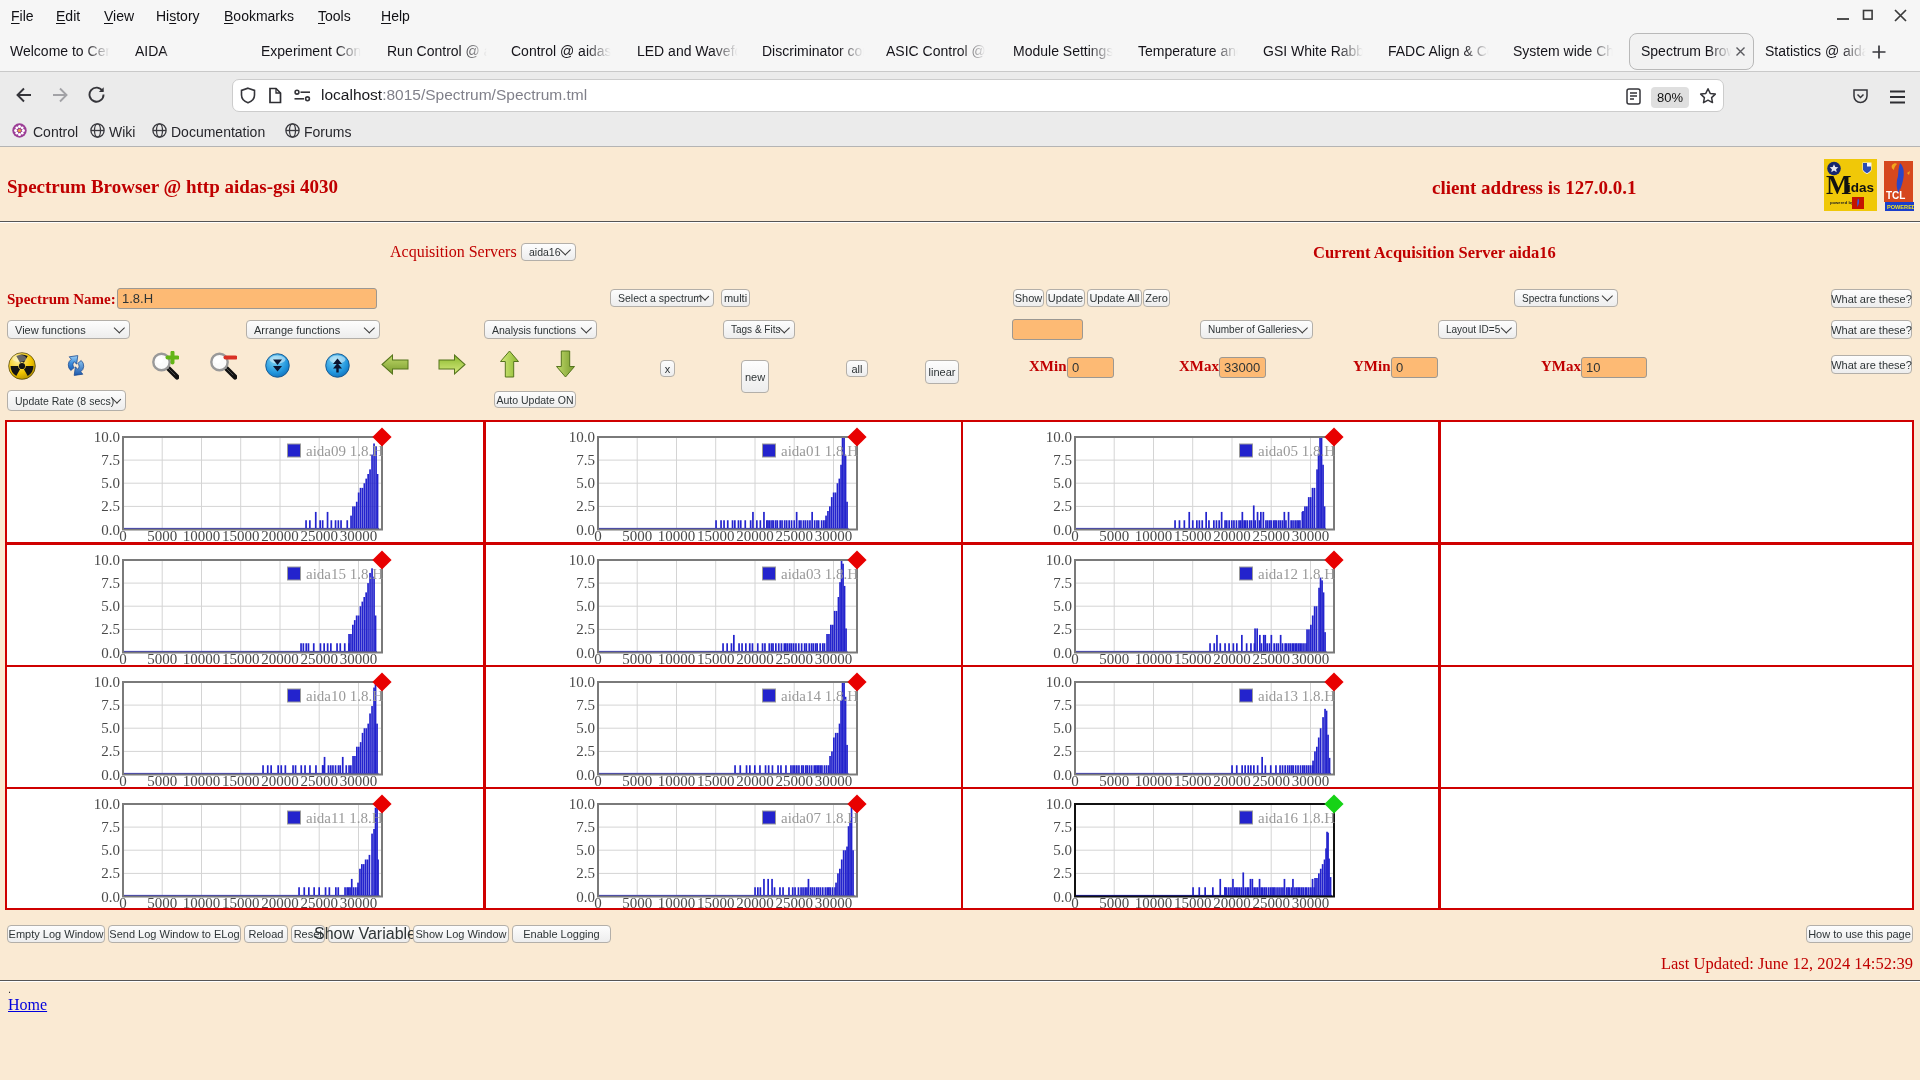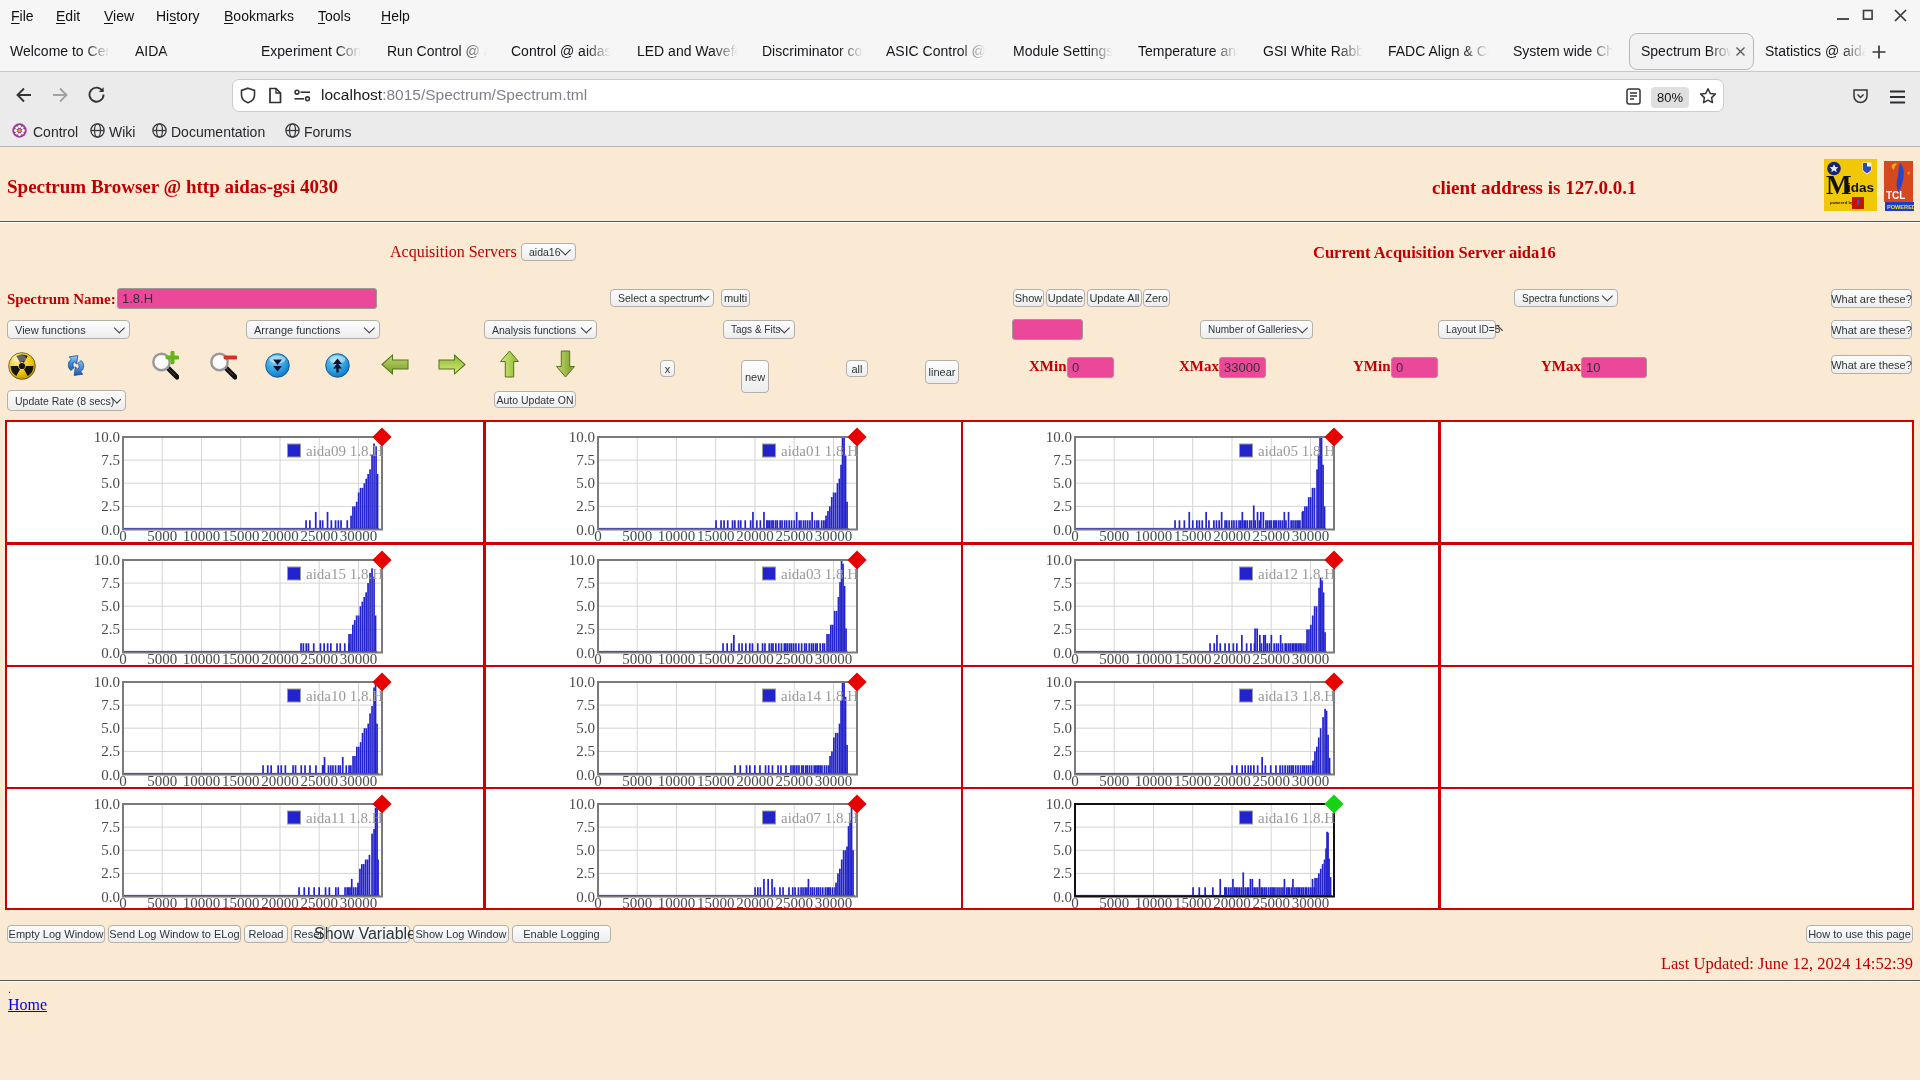--- a/index.html
+++ b/index.html
@@ -20,21 +20,21 @@
 .urltext span { color:#80808a; }
 #zoompill { position:absolute; left:1651px; top:87px; width:38px; height:21px; background:#dfdfdf; border-radius:4px; font-size:13px; color:#111; text-align:center; line-height:21px; }
 .bmlabel { position:absolute; top:124px; font-size:14px; color:#27272c; }
 
 .rl { position:absolute; color:#c00000; font-family:"Liberation Serif", serif; font-size:15px; font-weight:bold; white-space:nowrap; }
 .rn { position:absolute; color:#c00000; font-family:"Liberation Serif", serif; font-size:16px; white-space:nowrap; }
 .gsel, .gbtn { position:absolute; background:linear-gradient(#fdfdfd,#ededed); border:1px solid #b3afa9; border-radius:4px;
   color:#2e3436; font-size:12px; font-family:"Liberation Sans",sans-serif; display:flex; align-items:center; justify-content:center; white-space:nowrap; }
 .gsel { justify-content:flex-start; padding-left:7px; }
 .gsel:after { content:""; margin-left:auto; margin-right:5px; width:7px; height:7px; border-left:1.6px solid #3a3a3a; border-bottom:1.6px solid #3a3a3a; transform:rotate(-45deg) translate(1px,-2px); }
-.ginput { position:absolute; background:#ec4899; border:1px solid #9c9892; border-radius:3px; font-size:13px; font-family:"Liberation Sans",sans-serif; color:#2e3436; padding:0 4px; display:flex; align-items:center; }
+.ginput { position:absolute; background:#fdba74; border:1px solid #9c9892; border-radius:3px; font-size:13px; font-family:"Liberation Sans",sans-serif; color:#2e3436; padding:0 4px; display:flex; align-items:center; }
 .hr1 { position:absolute; left:0; width:1920px; height:0; border-top:1.5px solid #555; border-bottom:1px solid #fff; }
 
 .cell { position:absolute; background:#fff; }
 .redline { position:absolute; background:#cf0000; }
 .chart { position:absolute; }
 .al { font:15px "Liberation Serif", serif; fill:#4a4a4a; }
 .ll { font:15px "Liberation Serif", serif; fill:#999; }
 a.home { position:absolute; color:#0000dd; font-family:"Liberation Serif", serif; font-size:16px; text-decoration:underline; }
 </style>
 </head>
@@ -201,21 +201,21 @@
 <div class="gbtn" style="left:1143px;top:289px;width:27px;height:18px;font-size:11px">Zero</div>
 <div class="gsel" style="left:1514px;top:289px;width:104px;height:18px;font-size:10px">Spectra functions</div>
 <div class="gbtn" style="left:1831px;top:289px;width:81px;height:19px;font-size:11px">What are these?</div>
 <div class="gsel" style="left:7px;top:320px;width:123px;height:19px;font-size:11px">View functions</div>
 <div class="gsel" style="left:246px;top:320px;width:134px;height:19px;font-size:11px">Arrange functions</div>
 <div class="gsel" style="left:484px;top:320px;width:113px;height:19px;font-size:10.5px">Analysis functions</div>
 <div class="gsel" style="left:723px;top:320px;width:72px;height:19px;font-size:10px">Tags &amp; Fits</div>
 <div class="rl" style="left:1012px;top:322px;font-size:14px">Channel:</div>
 <div class="ginput" style="left:1012px;top:319px;width:71px;height:21px"></div>
 <div class="gsel" style="left:1200px;top:320px;width:113px;height:19px;font-size:10px">Number of Galleries</div>
-<div class="gsel" style="left:1438px;top:320px;width:58px;height:19px;font-size:10px">Layout ID=5</div>
+<div class="gsel" style="left:1438px;top:320px;width:79px;height:19px;font-size:10px">Layout ID=5</div>
 <div class="gbtn" style="left:1831px;top:320px;width:81px;height:19px;font-size:11px">What are these?</div>
 <div class="gbtn" style="left:660px;top:360px;width:15px;height:17px;font-size:11px">x</div>
 <div class="gbtn" style="left:741px;top:360px;width:28px;height:33px;font-size:11px">new</div>
 <div class="gbtn" style="left:846px;top:360px;width:22px;height:17px;font-size:11px">all</div>
 <div class="gbtn" style="left:925px;top:360px;width:34px;height:24px;font-size:11px">linear</div>
 <div class="rl" style="left:1029px;top:358px">XMin</div>
 <div class="ginput" style="left:1067px;top:357px;width:47px;height:21px">0</div>
 <div class="rl" style="left:1179px;top:358px">XMax</div>
 <div class="ginput" style="left:1219px;top:357px;width:47px;height:21px">33000</div>
 <div class="rl" style="left:1353px;top:358px">YMin</div>

